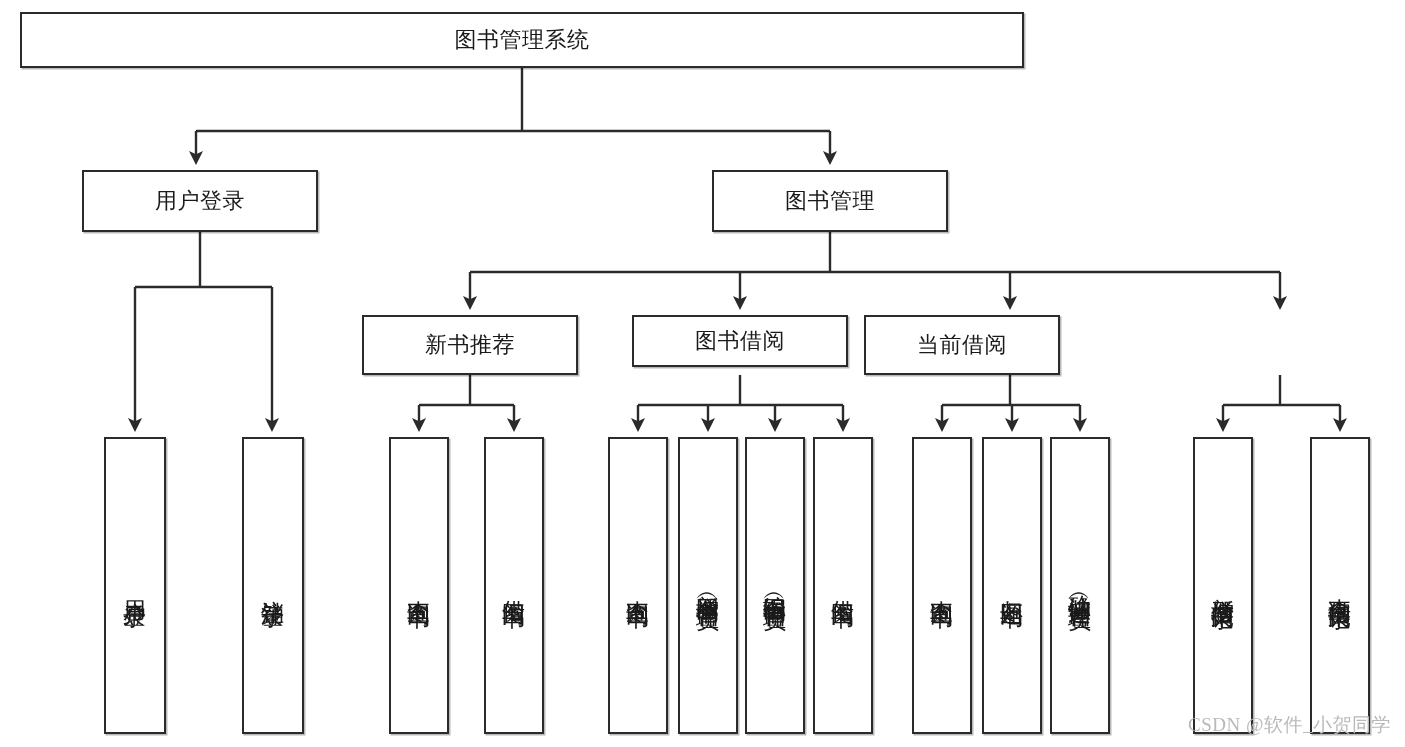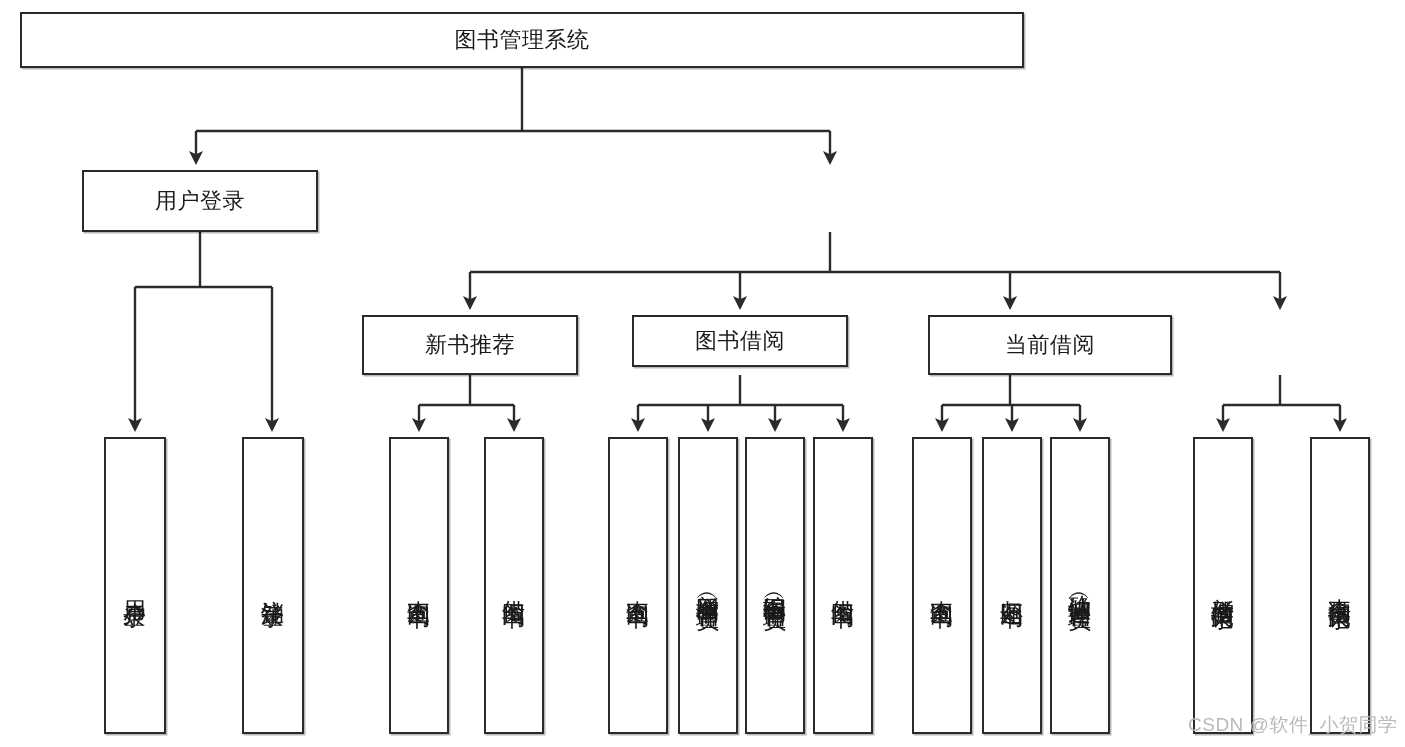--- a/index.html
+++ b/index.html
@@ -65,20 +65,21 @@
     fill: #2b2b2b;
   }
   #watermark {
     position: absolute;
     left: 1188px;
     top: 712px;
     font-size: 19px;
     color: #b9b9b9;
     white-space: nowrap;
     letter-spacing: 0.5px;
+    font-family: Liberation Serif, serif;
   }
 </style>
 </head>
 <body>
 
 <div id="canvas">
 
   <svg class="edges" viewBox="0 0 1405 747">
     <defs>
       <marker id="arrow" viewBox="0 0 12 12" refX="6" refY="6" markerWidth="7" markerHeight="7" orient="auto-start-reverse">
@@ -127,28 +128,31 @@
     <path class="edge-line" d="M 1340 405 L 1340 425" marker-end="url(#arrow)"></path>
   </svg>
 
   <div class="node" style="left: 20px; top: 12px; width: 1004px; height: 56px;">
     <span class="label">图书管理系统</span>
   </div>
 
   <div class="node" style="left: 82px; top: 170px; width: 236px; height: 62px;">
     <span class="label">用户登录</span>
   </div>
+  <div class="node" style="left: 712px; top: 170px; width: 236px; height: 62px;">
+    <span class="label">图书管理</span>
+  </div>
 
   <div class="node" style="left: 362px; top: 315px; width: 216px; height: 60px;">
     <span class="label">新书推荐</span>
   </div>
   <div class="node" style="left: 632px; top: 315px; width: 216px; height: 52px;">
     <span class="label">图书借阅</span>
   </div>
-  <div class="node" style="left: 928px; top: 315px; width: 244px; height: 60px;">
+  <div class="node" style="left: 864px; top: 315px; width: 196px; height: 60px;">
     <span class="label">当前借阅</span>
   </div>
 
   <div class="node vertical" style="left: 104px; top: 437px; width: 62px; height: 297px;">
     <span class="label">用户登录</span>
   </div>
   <div class="node vertical" style="left: 242px; top: 437px; width: 62px; height: 297px;">
     <span class="label">注销登录</span>
   </div>
   <div class="node vertical" style="left: 389px; top: 437px; width: 60px; height: 297px;">

